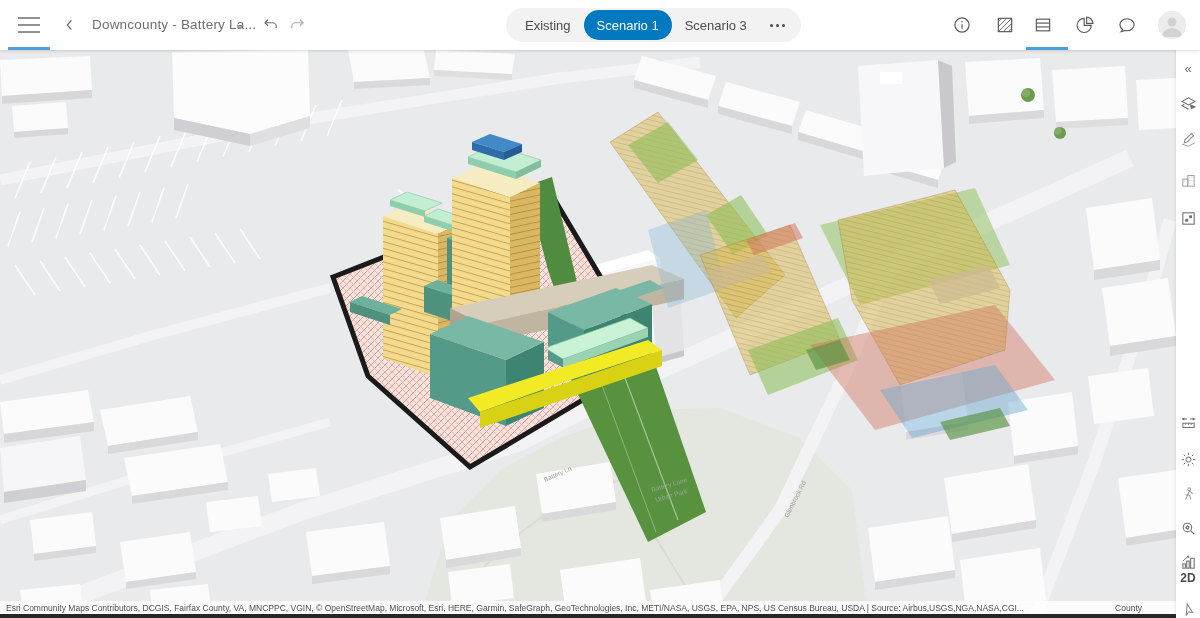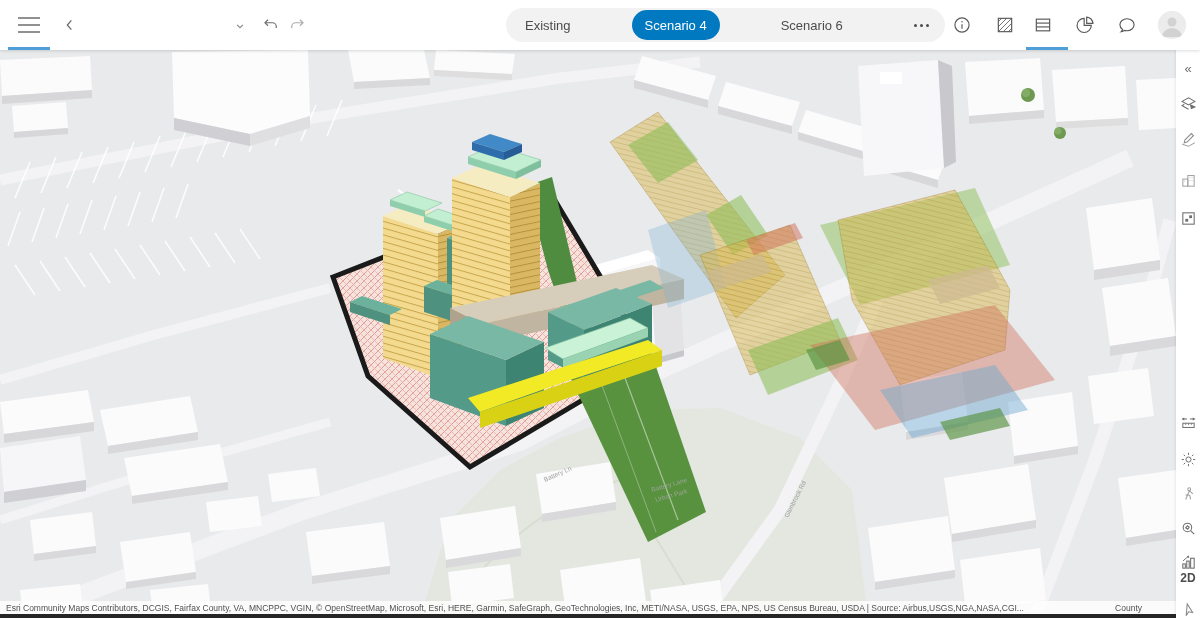--- a/index.html
+++ b/index.html
@@ -5,21 +5,21 @@
   html,body{margin:0;padding:0;}
   body{width:1200px;height:618px;overflow:hidden;font-family:"Liberation Sans",sans-serif;background:#fff;position:relative;}
   #app{position:absolute;inset:0;}
 
   
   .header{position:absolute;top:0;left:0;right:0;height:50px;background:#fff;z-index:30;box-shadow:0 1px 3px rgba(0,0,0,.14);}
   .iconbtn{position:absolute;background:none;border:none;padding:0;cursor:pointer;display:flex;align-items:center;justify-content:center;}
   .iconbtn svg{display:block;}
   .hdr-underline{position:absolute;top:47px;height:3px;background:#4e9ed8;z-index:31;}
   .title{position:absolute;left:92px;top:0;height:50px;line-height:50px;font-size:13.5px;color:#6e6e6e;letter-spacing:.2px;white-space:nowrap;cursor:pointer;}
-  .tabs{position:absolute;left:506px;top:8px;height:34px;background:#f2f2f3;border-radius:17px;display:flex;align-items:center;padding:0 6px;gap:48px;}
+  .tabs{position:absolute;left:506px;top:8px;height:34px;background:#f2f2f3;border-radius:17px;display:flex;align-items:center;padding:0 6px;}
   .tab{border:none;background:none;font-size:13px;color:#4c4c4c;padding:0 13px;height:30px;border-radius:15px;cursor:pointer;font-family:"Liberation Sans",sans-serif;white-space:nowrap;}
   .tab.active{background:#0079c1;color:#fff;}
   .tab-more{display:flex;gap:3px;align-items:center;padding:0 10px;cursor:pointer;}
   .tab-more i{width:3px;height:3px;border-radius:50%;background:#4c4c4c;display:block;}
   .avatar{position:absolute;left:1158px;top:11px;width:28px;height:28px;border-radius:50%;background:#ececec;overflow:hidden;cursor:pointer;border:none;padding:0;}
 
   
   .sidebar{position:absolute;top:50px;right:0;width:24px;bottom:0;background:#fff;z-index:25;box-shadow:-1px 0 2px rgba(0,0,0,.08);display:flex;flex-direction:column;align-items:center;}
   .sb-btn{background:none;border:none;padding:0;width:20px;height:18px;display:flex;align-items:center;justify-content:center;cursor:pointer;}
   .sb-collapse{margin-top:8px;font-size:13px;color:#6e6e6e;height:20px;}
@@ -361,20 +361,21 @@
         </svg>
     </button>
     <div class="hdr-underline" style="left:8px;width:42px;"></div>
 
     <button class="iconbtn" style="left:58px;top:13px;width:24px;height:24px;">
       <svg width="16" height="16" viewBox="0 0 24 24" fill="none" stroke="#6e6e6e" stroke-width="2">
           <polyline points="14,5 8,12 14,19"></polyline>
         </svg>
     </button>
 
+    <div class="title">Downcounty - Battery La...</div>
 
     <button class="iconbtn" style="left:232px;top:18px;width:16px;height:16px;">
       <svg width="14" height="14" viewBox="0 0 24 24" fill="none" stroke="#8a8a8a" stroke-width="2">
           <polyline points="7,10 12,15 17,10"></polyline>
         </svg>
     </button>
 
     <button class="iconbtn" style="left:260px;top:14px;width:22px;height:22px;">
       <svg width="18" height="18" viewBox="0 0 24 24" fill="none" stroke="#6e6e6e" stroke-width="1.6">
           <path d="M8,5 L4,9 L8,13"></path>
@@ -383,22 +384,22 @@
     </button>
     <button class="iconbtn" style="left:286px;top:14px;width:22px;height:22px;">
       <svg width="18" height="18" viewBox="0 0 24 24" fill="none" stroke="#ababab" stroke-width="1.6">
           <path d="M16,5 L20,9 L16,13"></path>
           <path d="M20,9 H10 a5,5 0 0 0 -5,5 v2"></path>
         </svg>
     </button>
 
     <div class="tabs">
       <button class="tab">Existing</button>
-      <button class="tab active">Scenario 4</button>
-      <button class="tab">Scenario 6</button>
+      <button class="tab active">Scenario 1</button>
+      <button class="tab">Scenario 3</button>
       <div class="tab-more">
         <i></i>
           <i></i>
           <i></i>
       </div>
     </div>
 
     <button class="iconbtn" style="left:951px;top:14px;width:22px;height:22px;">
       <svg width="20" height="20" viewBox="0 0 24 24" fill="none" stroke="#595959" stroke-width="1.4">
           <circle cx="12" cy="12" r="8.5"></circle>

